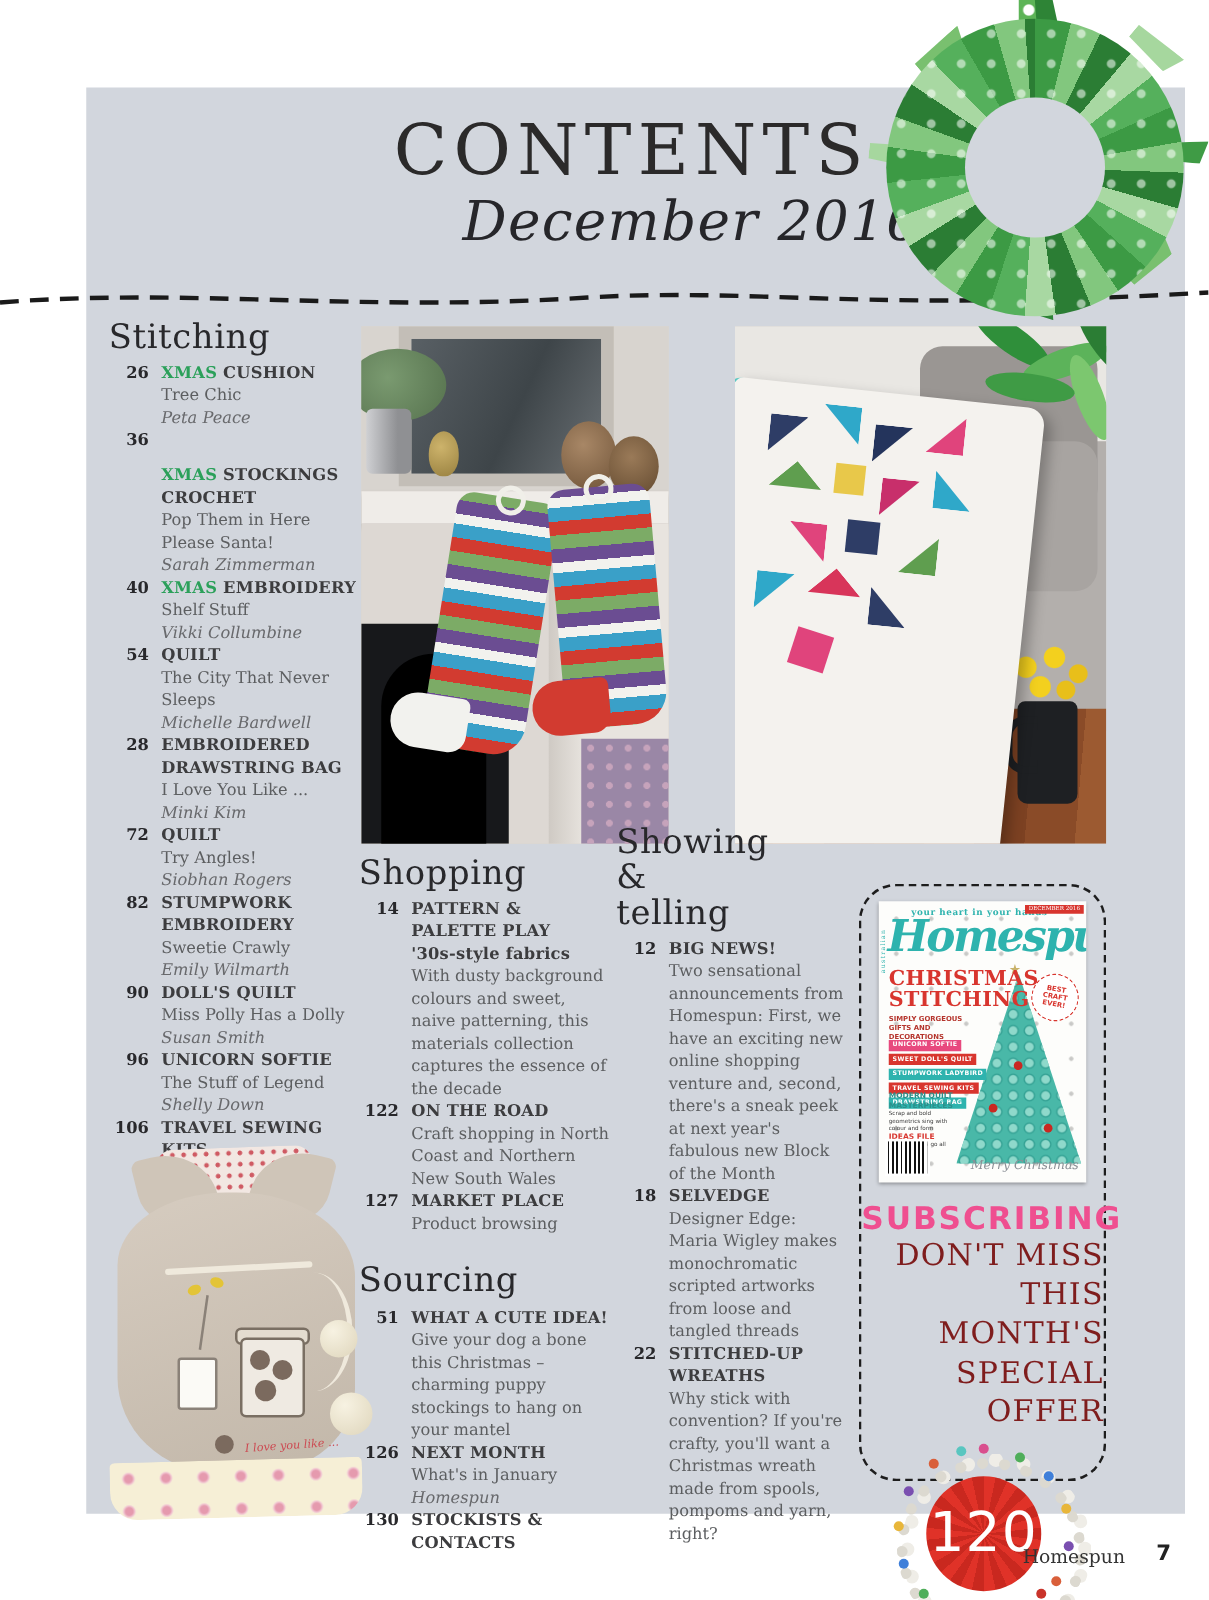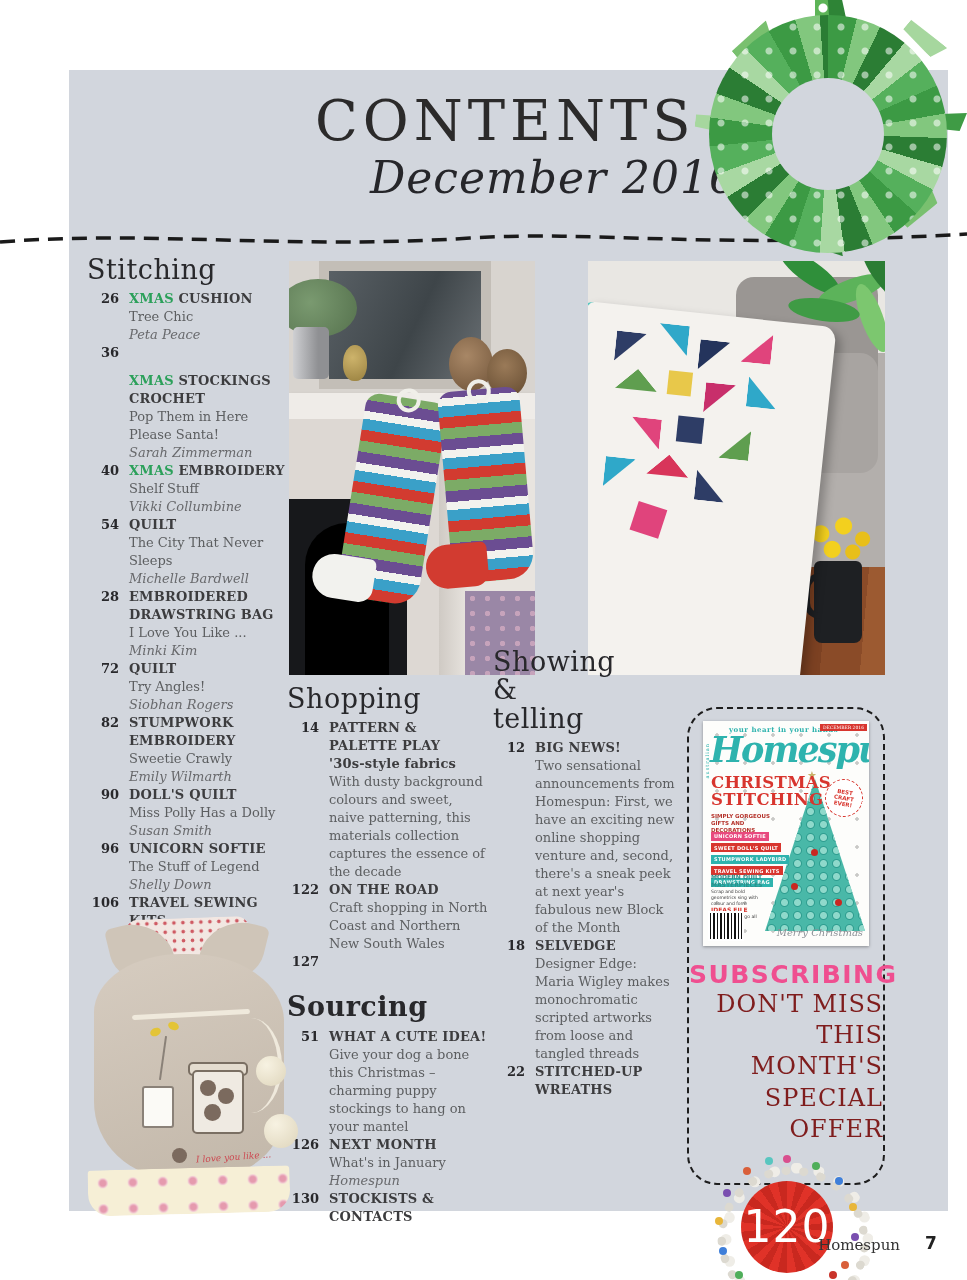--- a/index.html
+++ b/index.html
@@ -274,23 +274,27 @@
       </div>
       <div class="entry">
         <div class="num">122</div>
         <div class="ebody" style="width:160px;">
           <div class="etitle">ON THE ROAD</div>
           <div class="edesc">Craft shopping in North Coast and Northern New South Wales</div>
         </div>
       </div>
       <div class="entry">
         <div class="num">127</div>
-      </div>
-
-      <h2 style="margin-top:22px;font-weight:bold;">Sourcing</h2>
+        <div class="ebody" style="width:160px;">
+          <div class="etitle">MARKET PLACE</div>
+          <div class="edesc">Product browsing</div>
+        </div>
+      </div>
+
+      <h2 style="margin-top:22px;">Sourcing</h2>
       <div class="entry">
         <div class="num">51</div>
         <div class="ebody" style="width:162px;">
           <div class="etitle">WHAT A CUTE IDEA!</div>
           <div class="edesc">Give your dog a bone this Christmas – charming puppy stockings to hang on your mantel</div>
         </div>
       </div>
       <div class="entry">
         <div class="num">126</div>
         <div class="ebody" style="width:162px;">
@@ -300,40 +304,41 @@
         </div>
       </div>
       <div class="entry">
         <div class="num">130</div>
         <div class="ebody" style="width:110px;">
           <div class="etitle">STOCKISTS &amp; CONTACTS</div>
         </div>
       </div>
     </div>
 
-    <div class="col" style="left:424px;top:578px;width:190px;">
+    <div class="col" style="left:424px;top:590px;width:190px;">
       <h2 style="width:120px;">Showing &amp; telling</h2>
       <div class="entry">
         <div class="num">12</div>
         <div class="ebody" style="width:143px;">
           <div class="etitle">BIG NEWS!</div>
           <div class="edesc">Two sensational announcements from Homespun: First, we have an exciting new online shopping venture and, second, there's a sneak peek at next year's fabulous new Block of the Month</div>
         </div>
       </div>
       <div class="entry">
         <div class="num">18</div>
         <div class="ebody" style="width:143px;">
           <div class="etitle">SELVEDGE</div>
           <div class="edesc">Designer Edge: Maria Wigley makes monochromatic scripted artworks from loose and tangled threads</div>
         </div>
       </div>
       <div class="entry">
         <div class="num">22</div>
         <div class="ebody" style="width:143px;">
           <div class="etitle">STITCHED-UP WREATHS</div>
+          <div class="edesc">Why stick with convention? If you're crafty, you'll want a Christmas wreath made from spools, pompoms and yarn, right?</div>
         </div>
       </div>
     </div>
 
     <div class="promo">
       <div class="cover">
         <div class="cov-el cov-tagline">your heart in your hands</div>
         <div class="cov-el cov-issue">DECEMBER 2016</div>
         <div class="cov-el cov-edition">australian</div>
         <div class="cov-el cov-tree"></div>

